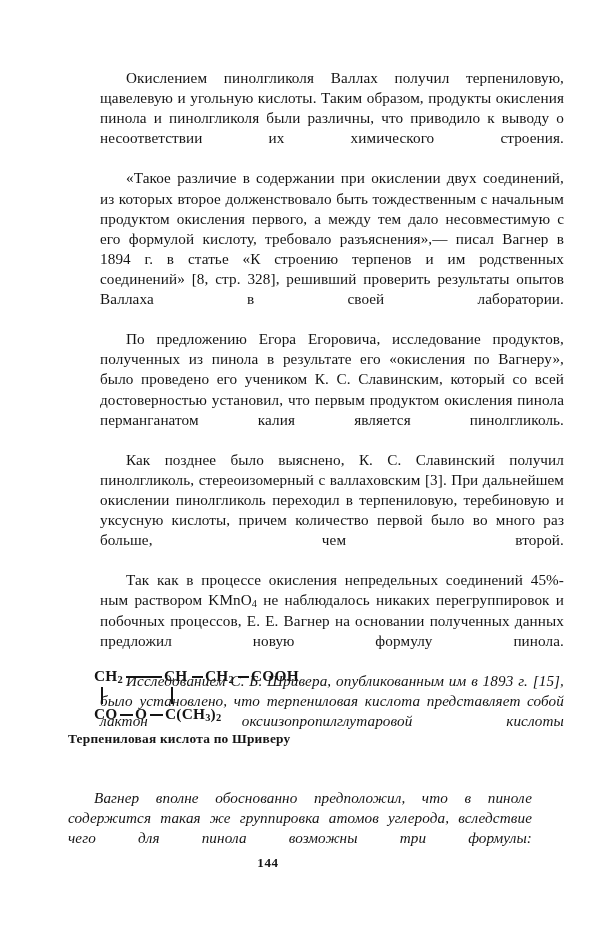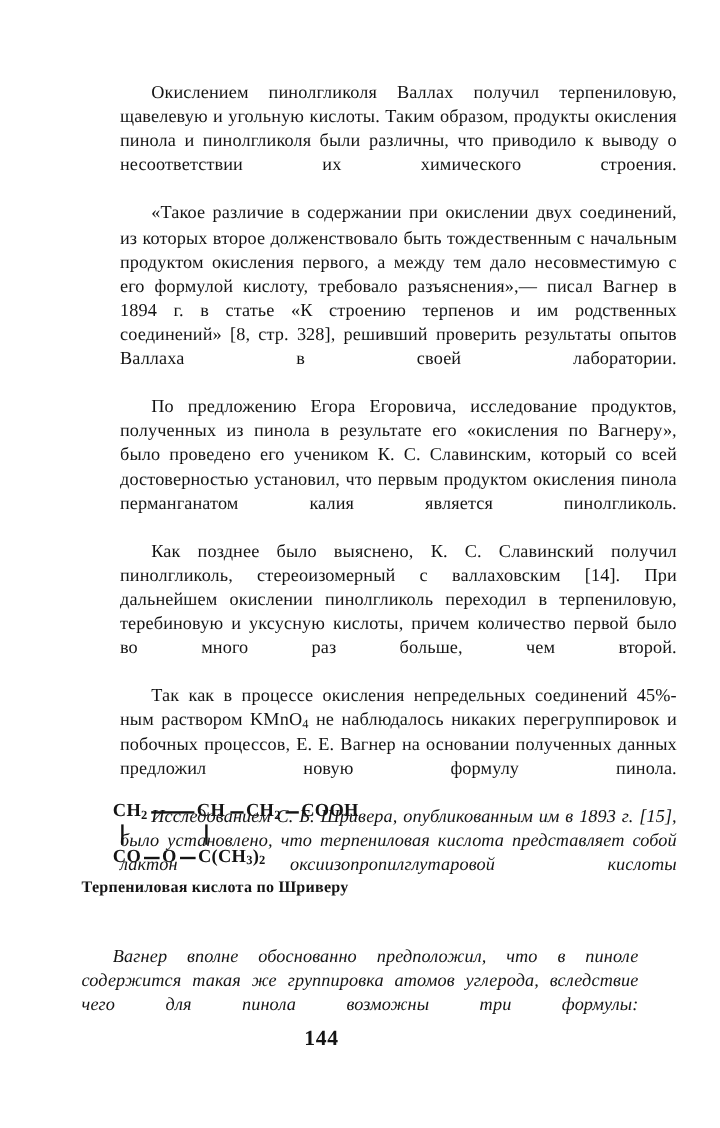--- a/index.html
+++ b/index.html
@@ -124,40 +124,40 @@
     top: 788px;
     width: 464px;
   }
 
   .page-number {
     position: absolute;
     left: 0;
     top: 855px;
     width: 536px;
     text-align: center;
-    font-size: 18px;
+    font-size: 13px;
     font-weight: 700;
     letter-spacing: 0.6px;
     font-family: "Liberation Serif", "DejaVu Serif", serif;
   }
 </style>
 </head>
 <body>
 
 <div class="page">
 
   <div class="text-column">
 
     <p class="body-par">Окислением пинолгликоля Валлах получил терпениловую, щавелевую и угольную кислоты. Таким образом, продукты окисления пинола и пинолгликоля были различны, что приводило к выводу о несоответствии их химического строения.</p>
 
     <p class="body-par">«Такое различие в содержании при окислении двух соединений, из которых второе долженствовало быть тождественным с начальным продуктом окисления первого, а между тем дало несовместимую с его формулой кислоту, требовало разъяснения»,— писал Вагнер в 1894 г. в статье «К строению терпенов и им родственных соединений» [8, стр. 328], решивший проверить результаты опытов Валлаха в своей лаборатории.</p>
 
     <p class="body-par">По предложению Егора Егоровича, исследование продуктов, полученных из пинола в результате его «окисления по Вагнеру», было проведено его учеником К. С. Славинским, который со всей достоверностью установил, что первым продуктом окисления пинола перманганатом калия является пинолгликоль.</p>
 
-    <p class="body-par">Как позднее было выяснено, К. С. Славинский получил пинолгликоль, стереоизомерный с валлаховским [14]. При дальнейшем окислении пинолгликоль переходил в терпениловую, теребиновую и уксусную кислоты, причем количество первой было во много раз больше, чем второй.</p>
+    <p class="body-par">Как позднее было выяснено, К. С. Славинский получил пинолгликоль, стереоизомерный с валлаховским [3]. При дальнейшем окислении пинолгликоль переходил в терпениловую, теребиновую и уксусную кислоты, причем количество первой было во много раз больше, чем второй.</p>
 
     <p class="body-par"><span>Так как в процессе окисления непредельных соединений 45%-ным раствором KMnO</span><sub>4</sub><span> не наблюдалось никаких перегруппировок и побочных процессов, Е. Е. Вагнер на основании полученных данных предложил новую формулу пинола.</span></p>
 
     <p class="body-par">Исследованием С. Б. Шривера, опубликованным им в 1893 г. [15], было установлено, что терпениловая кислота представляет собой лактон оксиизопропилглутаровой кислоты</p>
 
   </div>
 
   <div class="formula-block">
 
     <div class="formula-row f-top">

